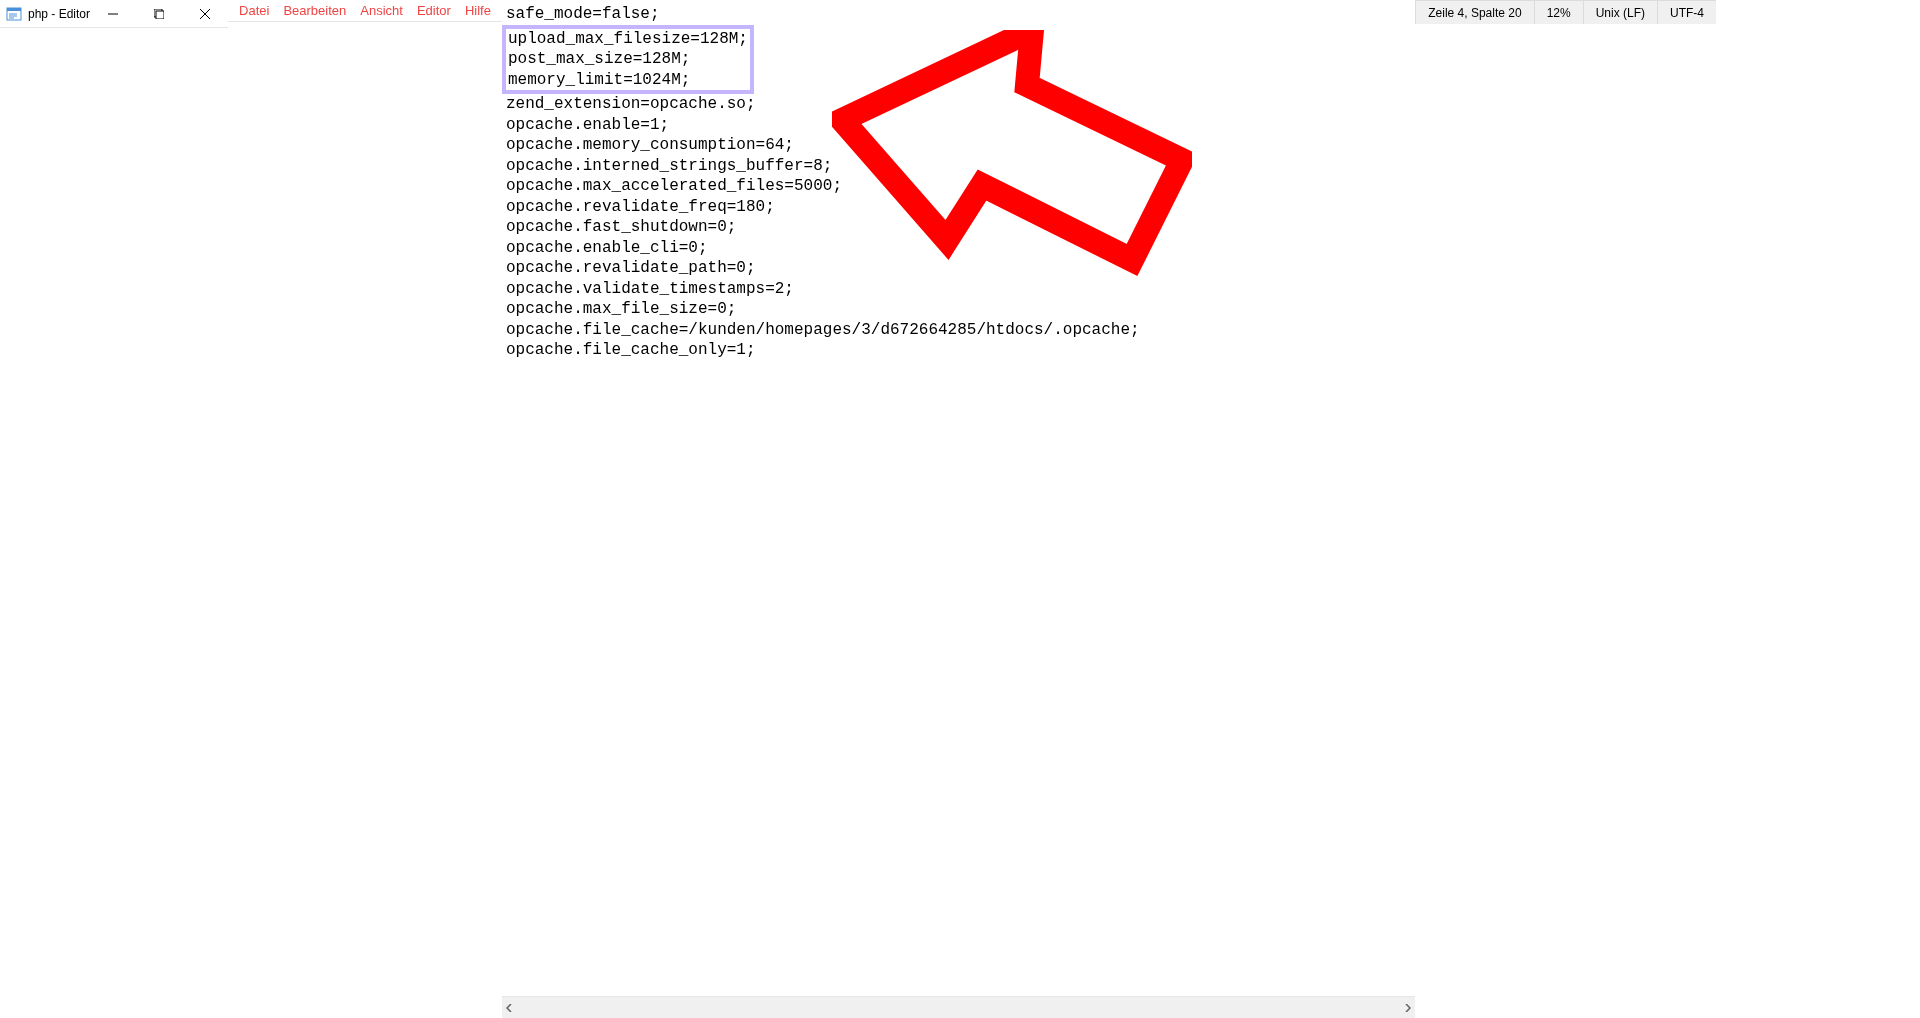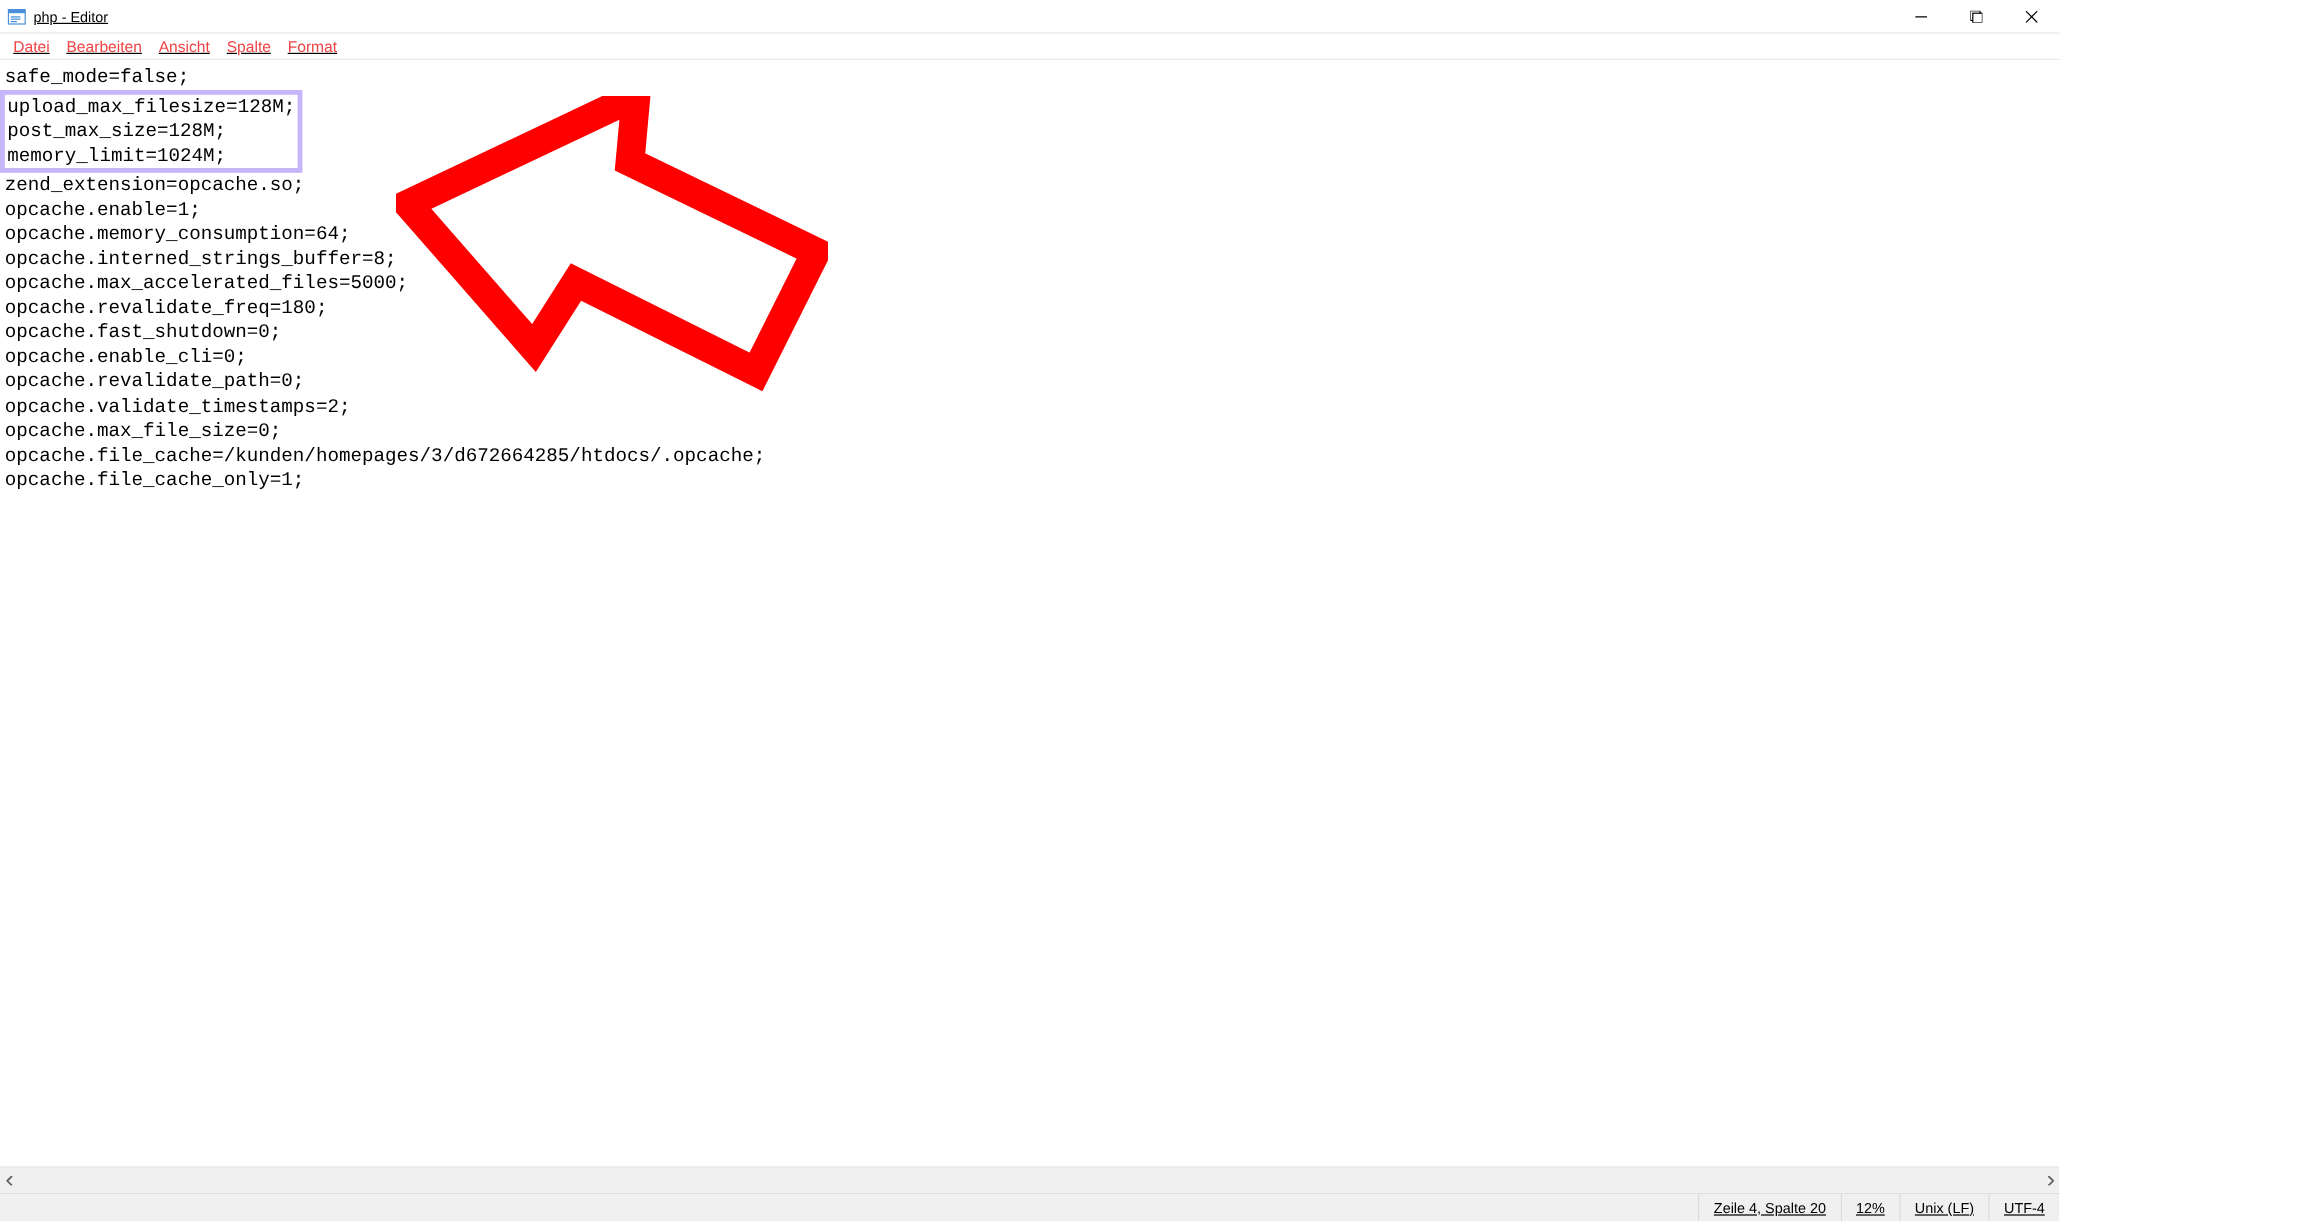--- a/index.html
+++ b/index.html
@@ -1,17 +1,17 @@
 <!DOCTYPE html>
 <html><head>
 <meta charset="utf-8">
 <style>
   * { margin: 0; padding: 0; box-sizing: border-box; }
   html, body { width: 100%; height: 100%; font-family: "Segoe UI", Tahoma, sans-serif; background: #fff; overflow: hidden; }
-  .window { display: flex; flex-direction: column; width: 1716px; height: 1018px; position: relative; text-decoration: underline; }
+  .window { display: flex; flex-direction: row; width: 1716px; height: 1018px; position: relative; }
 
   
   .titlebar { height: 28px; display: flex; align-items: center; background: #fff; border-bottom: 1px solid #e6e6e6; }
   .titlebar .icon { width: 16px; height: 16px; margin: 0 6px; }
   .titlebar .title { font-size: 12px; color: #000; flex: 0 0 auto; }
   .titlebar .spacer { flex: 1 1 auto; }
   .winbtn { width: 46px; height: 28px; display: flex; align-items: center; justify-content: center; }
   .winbtn svg { width: 10px; height: 10px; }
 
   
@@ -78,22 +78,22 @@
           <line x1="0" y1="0" x2="10" y2="10" stroke="#000" stroke-width="1"></line>
           <line x1="10" y1="0" x2="0" y2="10" stroke="#000" stroke-width="1"></line>
         </svg>
     </div>
   </div>
 
   <div class="menubar">
     <span class="menu-item">Datei</span>
     <span class="menu-item">Bearbeiten</span>
     <span class="menu-item">Ansicht</span>
-    <span class="menu-item">Spalte</span>
-    <span class="menu-item">Format</span>
+    <span class="menu-item">Editor</span>
+    <span class="menu-item">Hilfe</span>
   </div>
 
   <div class="editor-wrap">
     <div class="editor"><span>safe_mode=false;</span>
 <span class="highlighted">upload_max_filesize=128M;
 post_max_size=128M;
 memory_limit=1024M;</span>
 <span>zend_extension=opcache.so;
 opcache.enable=1;
 opcache.memory_consumption=64;

